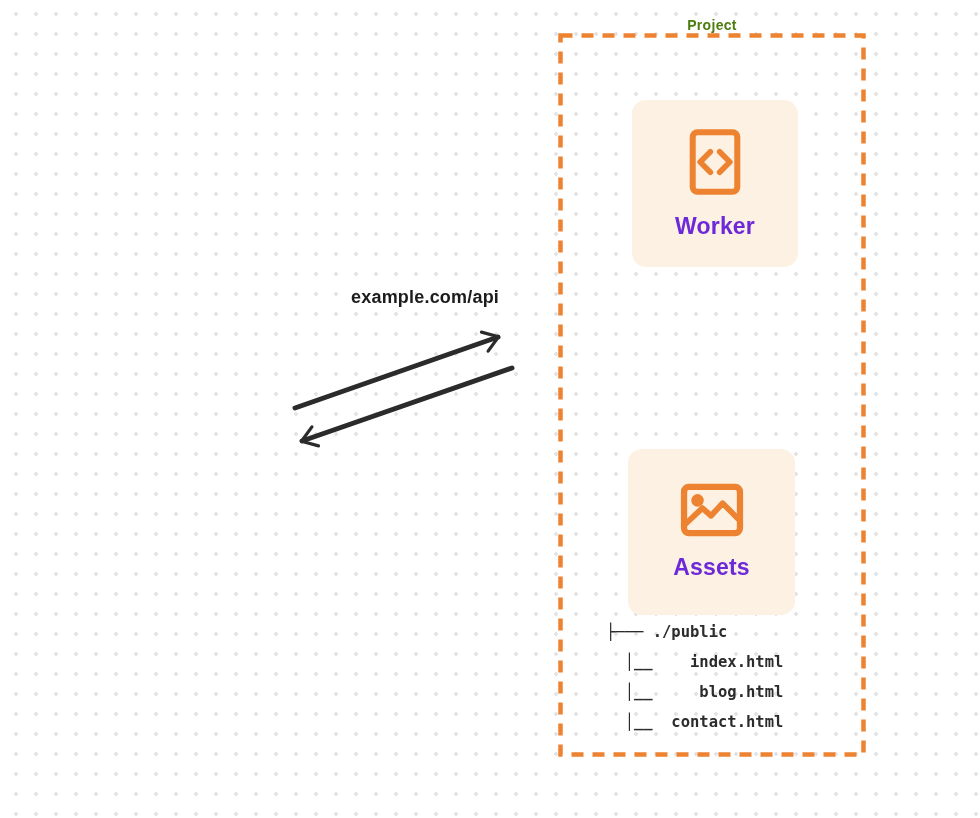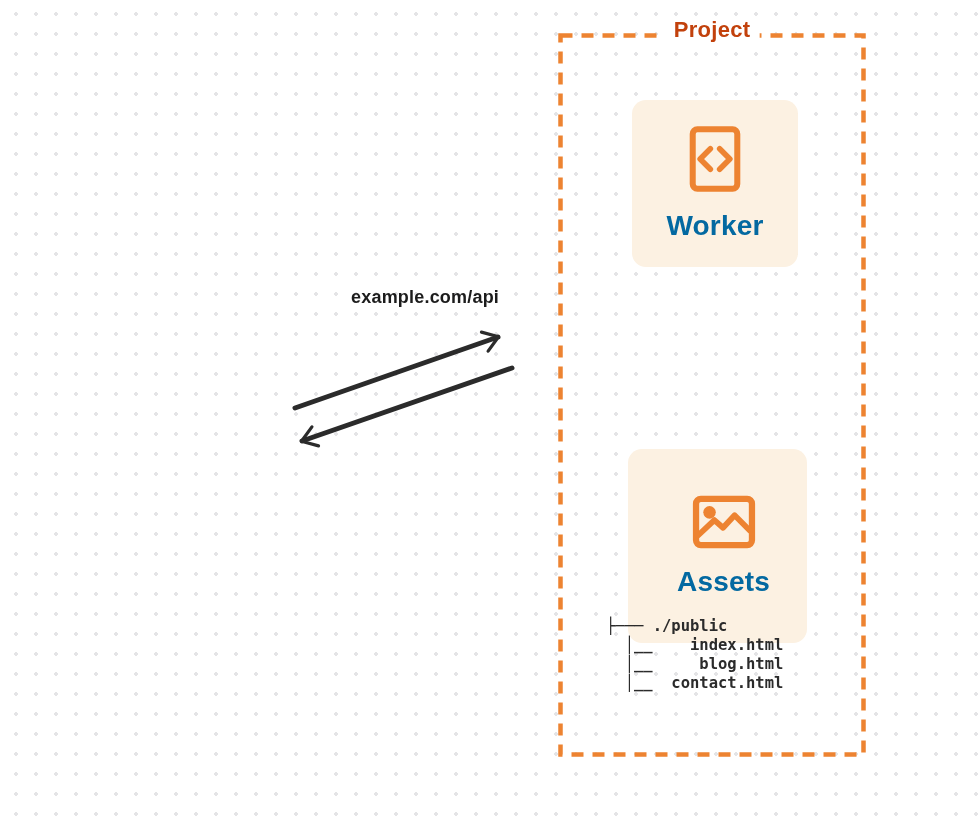--- a/index.html
+++ b/index.html
@@ -32,47 +32,47 @@
     left: 0; top: 0;
     display: block;
   }
   .project-label {
     position: absolute;
     top: -16px;
     left: 50%;
     transform: translateX(-50%);
     padding: 0 9px;
     background: #ffffff;
-    color: #c2410c;
-    font-size: 22px;
+    color: #4d7c0f;
+    font-size: 14px;
     font-weight: 700;
     letter-spacing: 0.3px;
     white-space: nowrap;
   }
 
   
   .card {
     position: absolute;
     display: flex;
     flex-direction: column;
     align-items: center;
     justify-content: center;
     gap: 17px;
     border-radius: 14px;
   }
   .card.cream { background: #fcf1e2; }
   .card.gray  { background: #f4f4f6; border-radius: 10px; }
   .card .card-label {
-    color: #0369a1;
-    font-size: 28px;
+    color: #6d28d9;
+    font-size: 23px;
     font-weight: 700;
     letter-spacing: 0.2px;
   }
   .worker-card { left: 632px; top: 100px; width: 166px; height: 167px; }
-  .assets-card { left: 628px; top: 449px; width: 167px; height: 194px; padding-left: 12px; }
+  .assets-card { left: 628px; top: 449px; width: 167px; height: 166px; }
   .client-card { left: 82px;  top: 314px; width: 168px; height: 165px; }
 
   .icon-wrap { line-height: 0; }
 
   
   .api-label {
     position: absolute;
     left: 307px;
     top: 287px;
     color: #1c1c1c;
@@ -91,21 +91,21 @@
   }
 
   
   .file-tree {
     position: absolute;
     left: 606px;
     top: 617px;
     margin: 0;
     font-family: "DejaVu Sans Mono", "Liberation Mono", monospace;
     font-size: 15.5px;
-    line-height: 19px;
+    line-height: 30px;
     font-weight: 600;
     color: #2b2b2b;
     white-space: pre;
   }
 </style>
 </head>
 <body>
 
 <div class="canvas">
 

